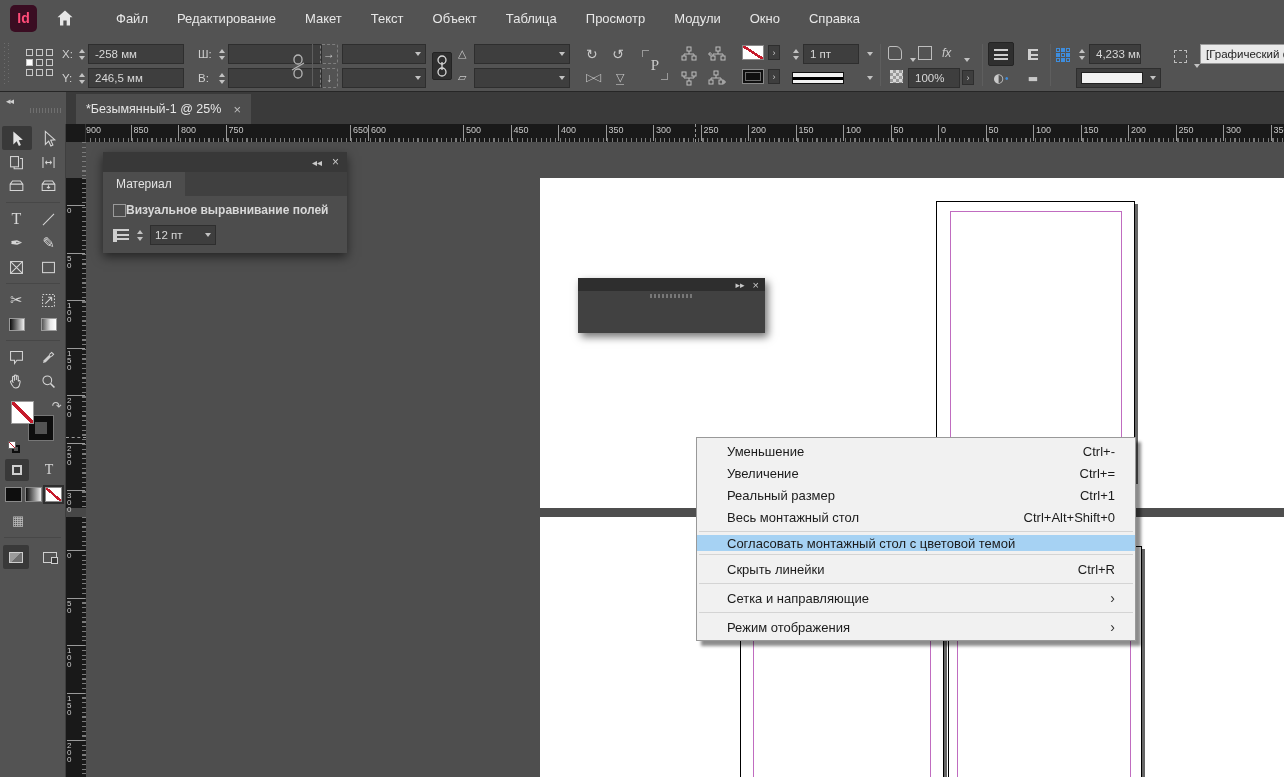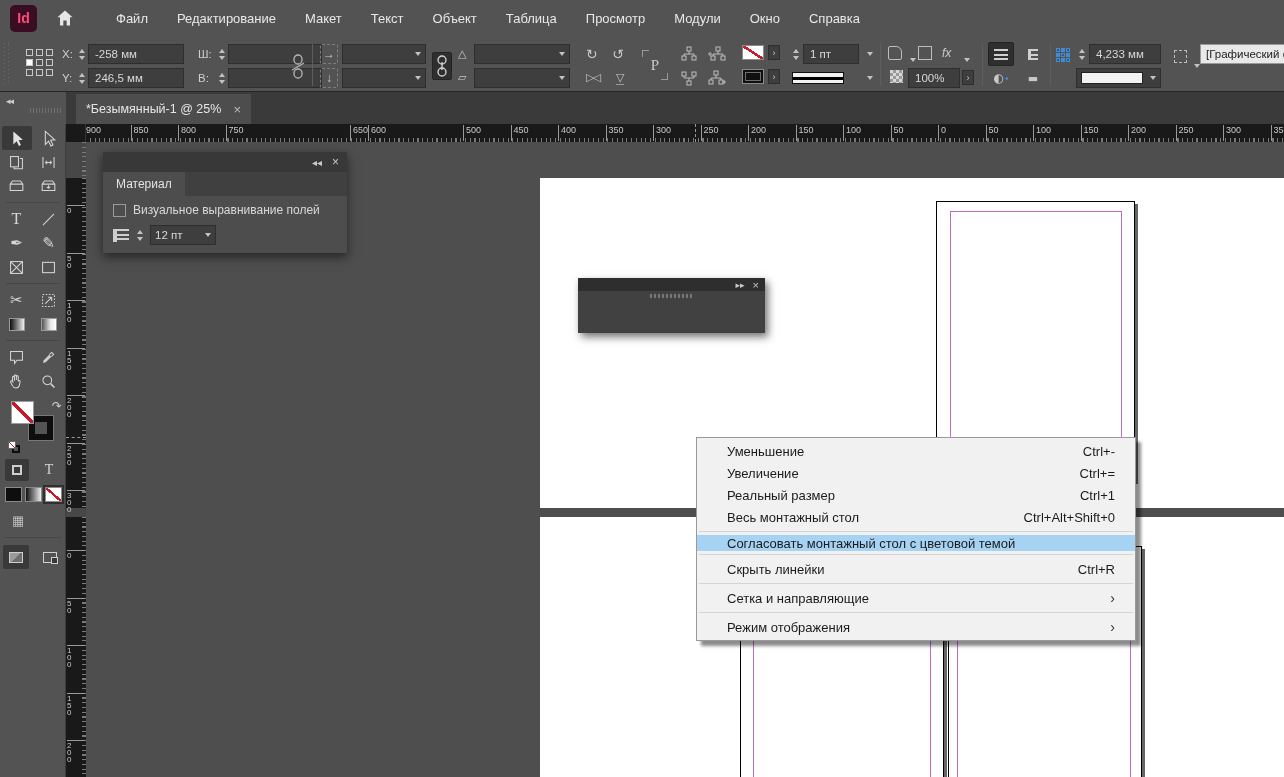--- a/index.html
+++ b/index.html
@@ -144,21 +144,21 @@
   .mline{position:absolute;top:0;bottom:0;width:0;border-left:1px solid var(--margin-guide);}
 
   
   .pmat{position:absolute;left:103px;top:152px;width:244px;height:101px;z-index:6;
         box-shadow:0 4px 10px rgba(0,0,0,0.55);font-size:12px;}
   .pmat-head{height:20px;background:#383838;display:flex;align-items:center;justify-content:flex-end;gap:10px;
              padding:0 8px;color:#c9c9c9;font-size:10px;}
   .pmat-tabs{height:24px;background:#404040;display:flex;}
   .pmat-tab{background:#4d4d4d;color:#e3e3e3;display:flex;align-items:center;padding:0 13px;font-size:12px;}
   .pmat-body{height:57px;background:#4d4d4d;padding:7px 10px 0 10px;}
-  .chkrow{display:flex;align-items:center;gap:7px;color:#d8d8d8;}
+  .chkrow{display:flex;align-items:center;color:#d8d8d8;font-weight:bold;}
   .chk{width:13px;height:13px;border:1px solid #9a9a9a;background:transparent;}
   .sizerow{display:flex;align-items:center;gap:5px;margin-top:8px;}
   .pmat .combo{width:66px;}
 
   
   .pflight{position:absolute;left:578px;top:278px;width:187px;height:55px;background:#414141;z-index:6;
            box-shadow:3px 4px 8px rgba(0,0,0,0.55);}
   .pflight-head{height:13px;background:#2e2e2e;display:flex;align-items:center;justify-content:flex-end;
                 gap:8px;padding:0 6px;color:#c9c9c9;font-size:9px;}
   .pf-grip{margin:3px auto 0 auto;width:44px;height:4px;
@@ -379,21 +379,21 @@
         <i class="c"></i>
         <i></i>
         <i class="c"></i>
         <i></i>
         <i class="c"></i>
     </div>
     <div class="cp stepper" style="left:1076px;top:8px;">
         <i class="car-u"></i>
         <i class="car-d"></i>
       </div>
-    <div class="cp fld" style="left:1089px;top:8px;width:72px;">4,233 мм</div>
+    <div class="cp fld" style="left:1089px;top:8px;width:52px;">4,233 мм</div>
     <div class="cp combo" style="left:1076px;top:32px;width:85px;">
       <span style="display:block;width:62px;height:12px;background:#f2f2f2;border:1px solid #222;"></span>
         <i class="caret"></i>
     </div>
 
     <div class="cp objstyle-ic" style="left:1174px;top:14px;"></div>
     <div class="cp icbtn" style="left:1188px;top:20px;">
         <i class="caret"></i>
       </div>
     <div class="cp lightfld" style="left:1200px;top:8px;width:110px;">[Графический фрейм]</div>

